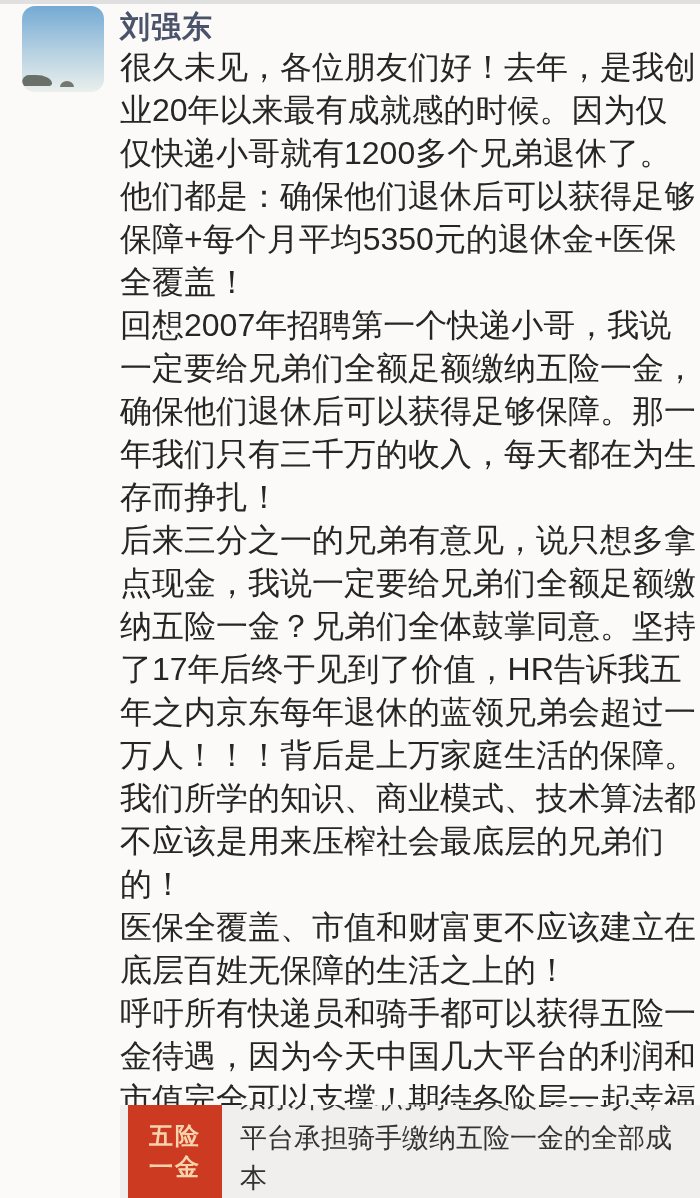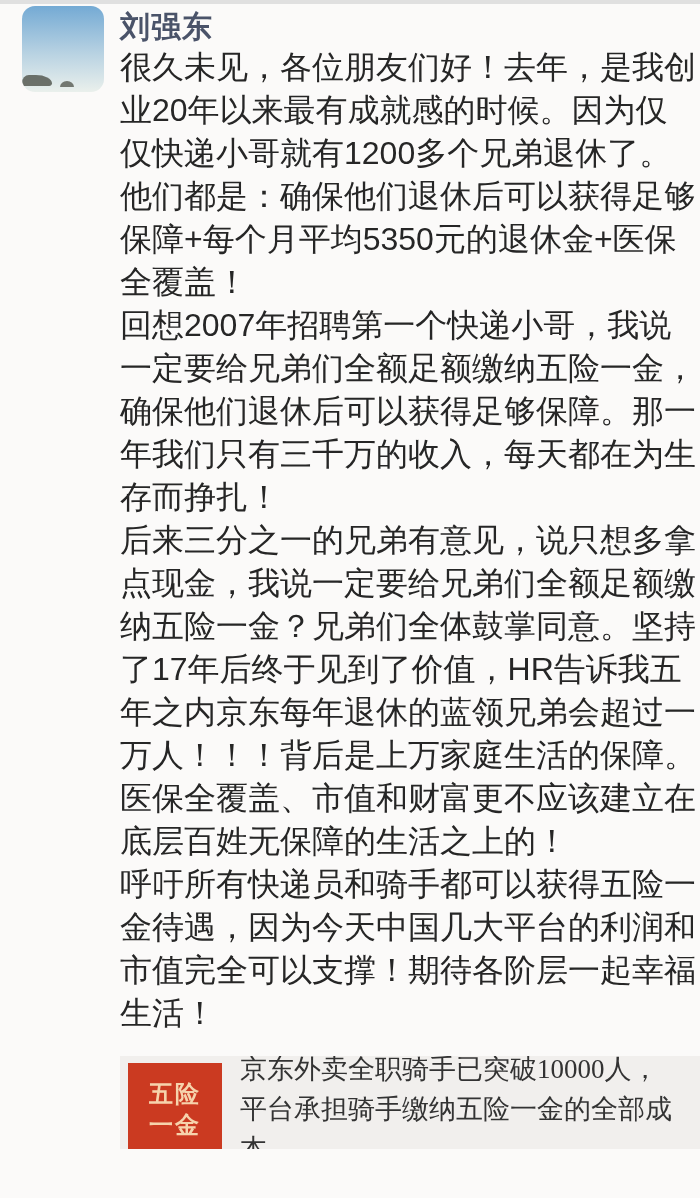--- a/index.html
+++ b/index.html
@@ -58,28 +58,27 @@
     cursor: pointer;
   }
   .post-text p {
     margin: 0;
     font-size: 32px;
     line-height: 43px;
     color: var(--body-text, #262626);
     word-break: break-all;
   }
   .link-card {
-    position: absolute; left: 120px; top: 1056px;
+    position: absolute; left: 120px; top: 1105px;
     width: 580px; height: 93px;
     background: var(--card-bg, #f1efed);
     display: flex;
-    align-items: center;
+    align-items: flex-end;
     overflow: hidden;
     cursor: pointer;
-    font-family: Liberation Serif, serif;
   }
   .badge {
     flex-shrink: 0;
     margin: 14px 0 0 8px;
     width: 94px; height: 94px;
     background: var(--badge-bg, #cb3a21);
     color: var(--badge-text, #f6d3ac);
     display: flex;
     flex-direction: column;
     align-items: center;
@@ -109,20 +108,21 @@
     <div class="avatar-speck"></div>
   </div>
 
   <div class="content">
     <div class="author">刘强东</div>
 
     <div class="post-text">
       <p>很久未见，各位朋友们好！去年，是我创业20年以来最有成就感的时候。因为仅仅快递小哥就有1200多个兄弟退休了。他们都是：确保他们退休后可以获得足够保障+每个月平均5350元的退休金+医保全覆盖！</p>
       <p>回想2007年招聘第一个快递小哥，我说一定要给兄弟们全额足额缴纳五险一金，确保他们退休后可以获得足够保障。那一年我们只有三千万的收入，每天都在为生存而挣扎！</p>
       <p>后来三分之一的兄弟有意见，说只想多拿点现金，我说一定要给兄弟们全额足额缴纳五险一金？兄弟们全体鼓掌同意。坚持了17年后终于见到了价值，HR告诉我五年之内京东每年退休的蓝领兄弟会超过一万人！！！背后是上万家庭生活的保障。</p>
+      <p>我们所学的知识、商业模式、技术算法都不应该是用来压榨社会最底层的兄弟们的！</p>
       <p>医保全覆盖、市值和财富更不应该建立在底层百姓无保障的生活之上的！</p>
       <p>呼吁所有快递员和骑手都可以获得五险一金待遇，因为今天中国几大平台的利润和市值完全可以支撑！期待各阶层一起幸福生活！</p>
     </div>
   </div>
 
   <div class="link-card">
     <div class="badge">
       <span>五险</span>
       <span>一金</span>
     </div>

